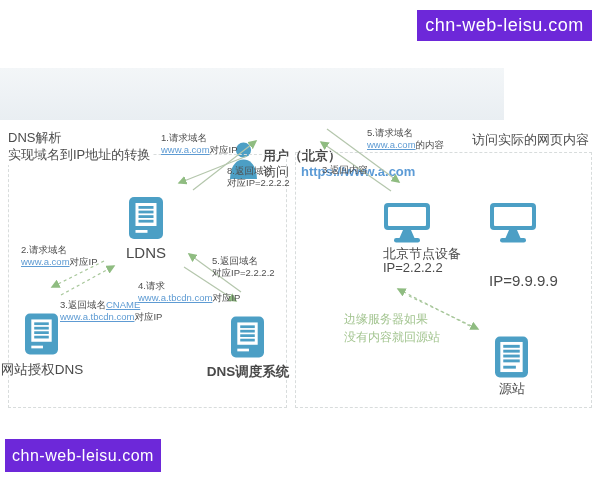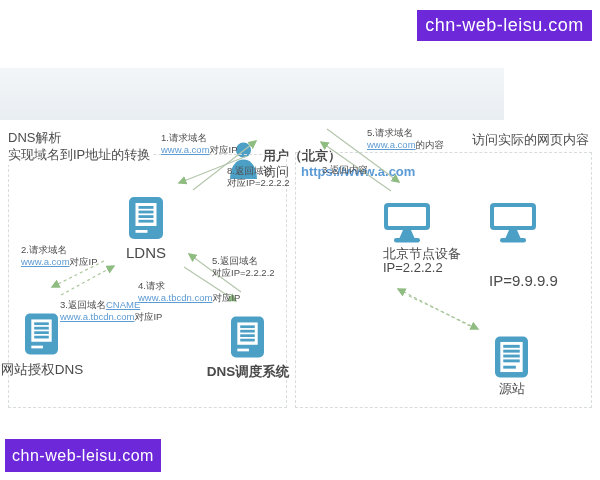--- a/index.html
+++ b/index.html
@@ -187,14 +187,18 @@
   <div class="node-label lbl-bj-ip">IP=2.2.2.2</div>
 
   <svg class="node-icon" style="left:490px;top:203px" width="46" height="41" viewBox="0 0 46 41">
     <rect width="46" height="27" rx="4" fill="#4C9FC5"></rect>
     <rect x="4" y="4" width="38" height="19" rx="1" fill="#fff"></rect>
     <path d="M19,27 L27,27 L30.5,35 L15.5,35 Z" fill="#4C9FC5"></path>
     <rect x="10" y="35" width="26" height="4.5" rx="2.2" fill="#4C9FC5"></rect>
   </svg>
   <div class="node-label lbl-sh-ip">IP=9.9.9.9</div>
 
+  <div class="note">
+    <div>边缘服务器如果</div>
+    <div>没有内容就回源站</div>
+  </div>
 
 </div>
 
 </body></html>

